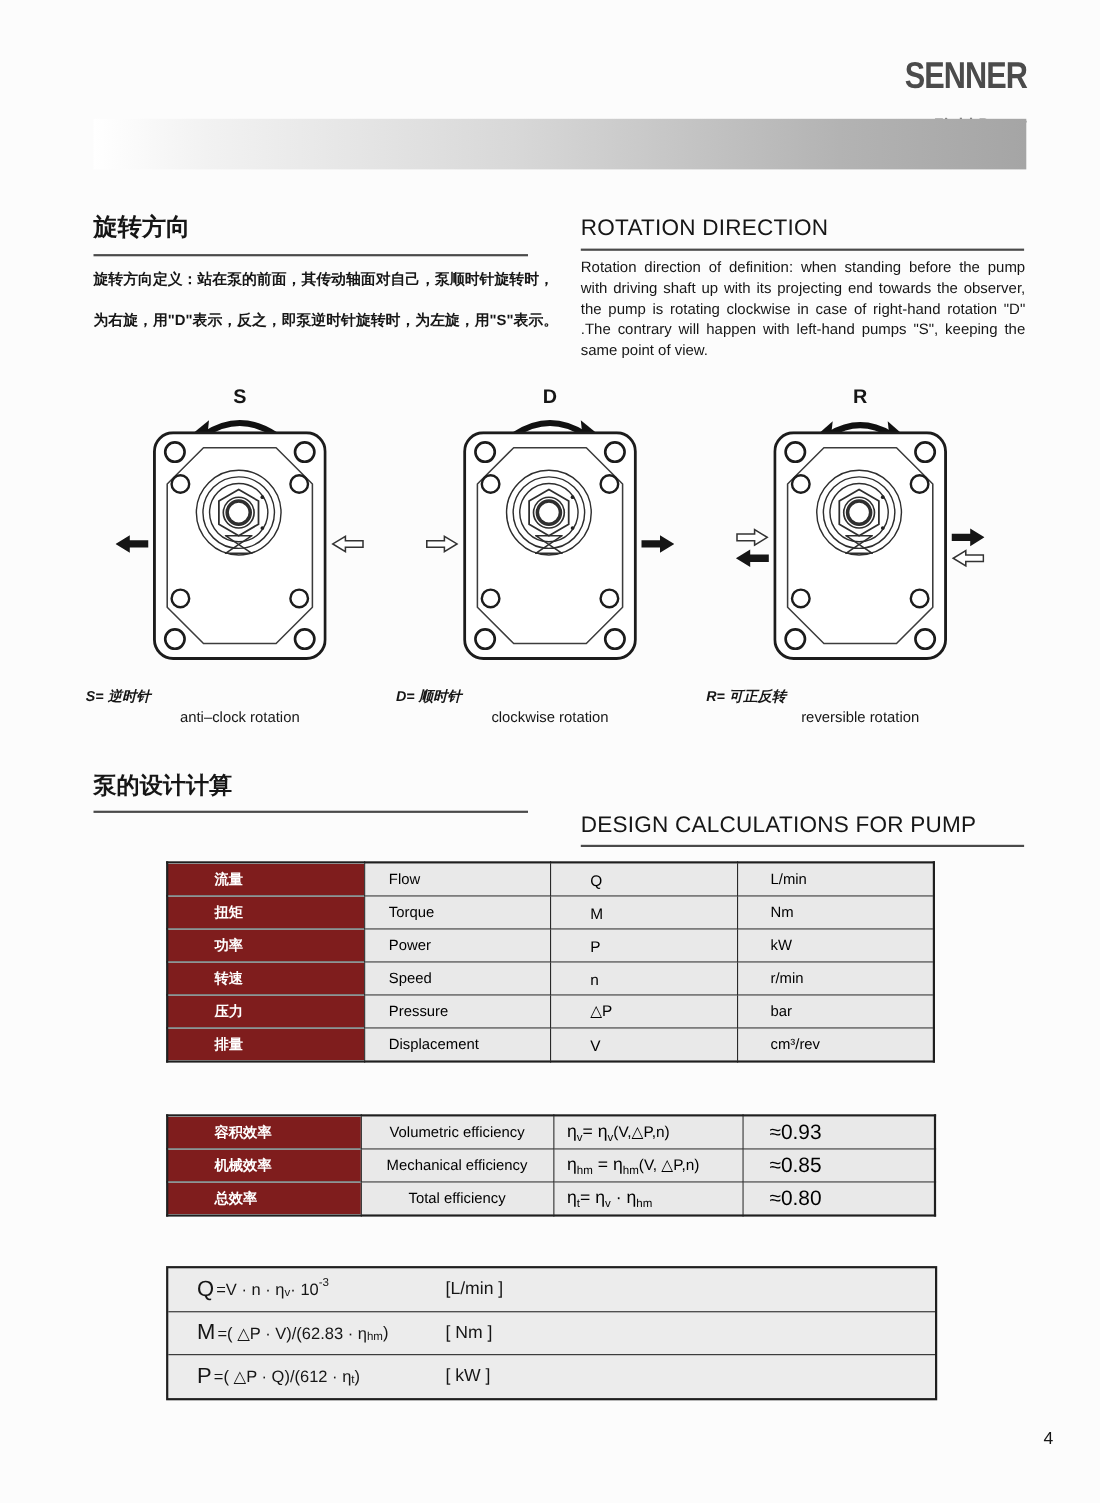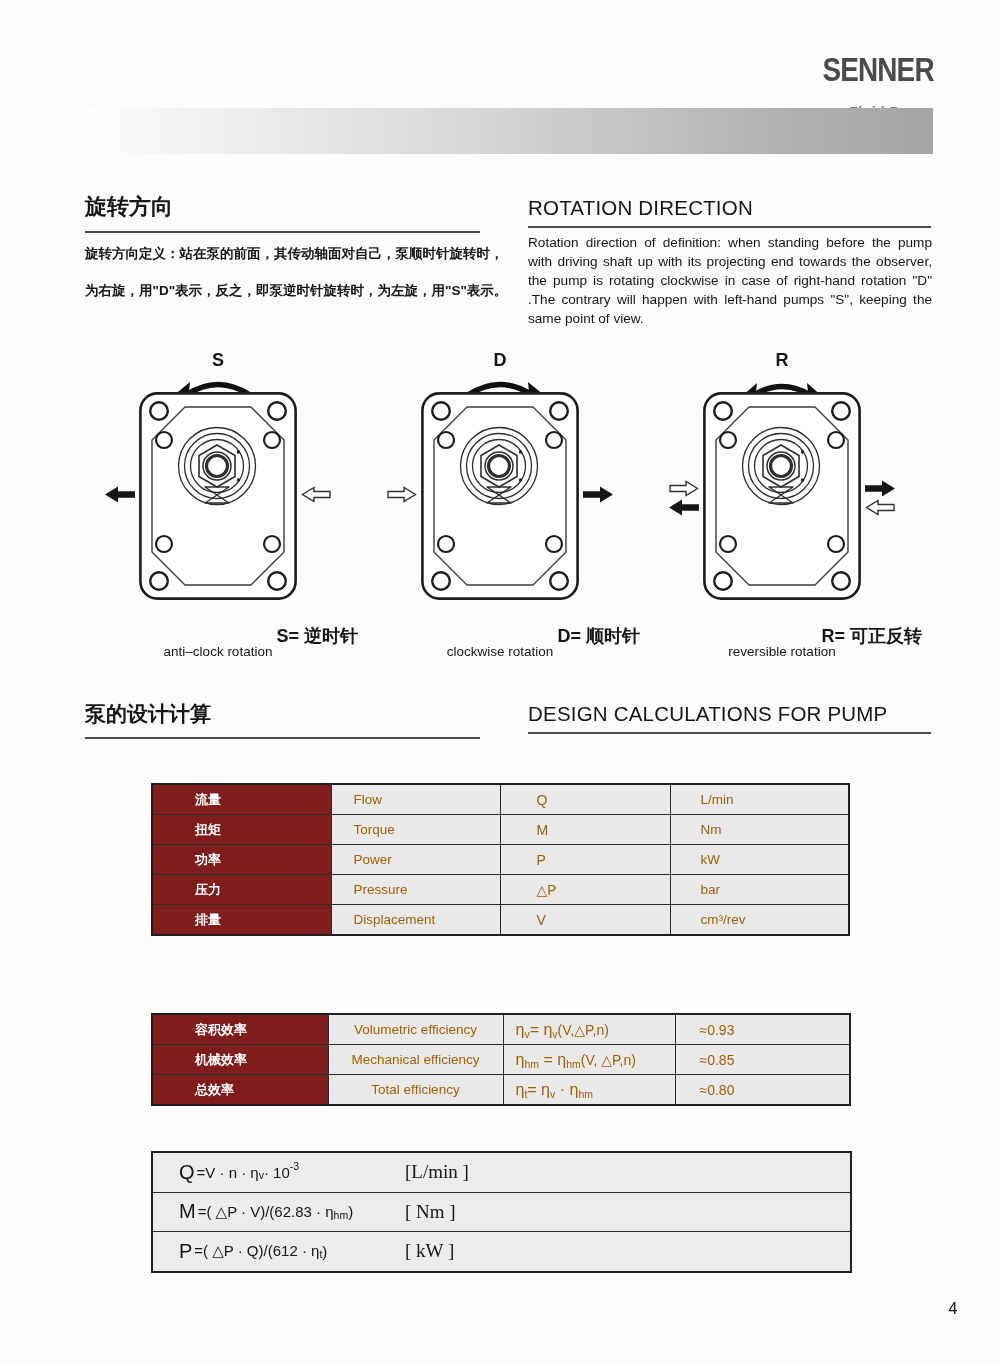--- a/index.html
+++ b/index.html
@@ -25,47 +25,47 @@
 
   .body-cn{left:85px;top:235px;width:428px;font-size:13.5px;font-weight:bold;line-height:37px;}
   .body-en{left:528px;top:233px;width:404px;font-size:13.6px;line-height:19px;text-align:justify;font-weight:500;}
 
   
   .pump{top:350px;width:280px;height:322px;}
   .pump-letter{top:0;left:0;width:100%;text-align:center;font-size:18px;font-weight:bold;}
   .curve{top:20px;left:50%;transform:translateX(-50%);}
   .pbody{top:42px;left:50%;margin-left:-79px;}
   .flow{width:30px;height:17px;}
-  .cap-cn{top:274px;left:0;width:100%;text-align:right;font-size:18px;font-weight:bold;}
+  .cap-cn{top:274px;left:0;width:100%;text-align:left;font-size:13px;font-weight:bold;font-style:italic;}
   .cap-en{top:294px;left:0;width:100%;text-align:center;font-size:13.5px;}
 
   
   table{border-collapse:collapse;table-layout:fixed;}
   .dtable{border:2.5px solid #1f1f1f;}
-  .dtable td{border:1.6px solid #2a2a2a;height:27px;font-size:13.5px;color:#a16207;background:#e9e9e9;overflow:hidden;white-space:nowrap;}
+  .dtable td{border:1.6px solid #2a2a2a;height:27px;font-size:13.5px;color:#000000;background:#e9e9e9;overflow:hidden;white-space:nowrap;}
   .dtable td.dark{background:#7f1d1d;color:#ffffff;font-weight:bold;font-size:13px;padding-left:42px;}
   .ptab{left:151px;top:783px;width:697px;}
   .ptab td.en{padding-left:22px;}
   .ptab td.sym{padding-left:36px;font-size:14px;}
   .ptab td.unit{padding-left:30px;}
   .etab{left:151px;top:1013px;width:698px;}
   .etab td.en{text-align:center;}
   .etab td.frm{padding-left:12px;font-size:14px;margin-left:40px;}
-  .etab td.val{padding-left:24px;font-size:14px;margin-left:36px;}
+  .etab td.val{padding-left:24px;font-size:19px;margin-left:36px;}
   .eta{font-size:16px;}
   .sb{font-size:10.5px;position:relative;top:3px;}
   .sp{font-size:10.5px;position:relative;top:-6px;}
 
   
   .fbox{left:151px;top:1151px;width:697px;border:2.5px solid #1f1f1f;background:#ececec;}
   .frow{position:relative;height:38.5px;display:flex;align-items:center;padding-left:26px;
     border-top:1.7px solid #2a2a2a;font-size:15px;}
   .frow:first-child{border-top:none;}
   .frow .lead{font-size:20px;margin-right:2px;}
-  .frow .unit{position:absolute;left:252px;font-size:19px;font-family:Liberation Serif, serif;}
+  .frow .unit{position:absolute;left:252px;font-size:16px;}
 
   .pagenum{left:936px;top:1300px;width:34px;text-align:center;font-size:16px;}
 </style>
 </head>
 <body>
 
 <svg width="0" height="0" style="position:absolute" aria-hidden="true">
   <defs>
     <g id="pumpbody" fill="none" stroke="#1c1c1c">
       <rect x="1.4" y="1.4" width="155.2" height="205.2" rx="17" stroke-width="2.6" fill="#ffffff"></rect>
@@ -163,21 +163,21 @@
     <polygon points="0,5.2 17,5.2 17,0.5 30,8.5 17,16.5 17,11.8 0,11.8" fill="#161616"></polygon>
   </svg>
   <svg class="abs flow" style="left:223px;top:149px;" viewBox="0 0 30 17">
     <polygon points="29,5.5 13,5.5 13,1.5 1.5,8.5 13,15.5 13,11.5 29,11.5" fill="#fff" stroke="#333" stroke-width="1.4"></polygon>
   </svg>
   <div class="abs cap-cn">R= 可正反转</div>
   <div class="abs cap-en">reversible rotation</div>
 </div>
 
 <div class="abs h-cn" style="top:700px;font-size:21px;">泵的设计计算</div>
-<div class="abs h-en" style="top:702px;">DESIGN CALCULATIONS FOR PUMP</div>
+<div class="abs h-en" style="top:738px;">DESIGN CALCULATIONS FOR PUMP</div>
 
 <table class="abs dtable ptab">
   <colgroup>
       <col style="width:179px">
       <col style="width:169px">
       <col style="width:170px">
       <col style="width:179px">
     </colgroup>
   <tbody>
       <tr>
@@ -190,20 +190,26 @@
     <td class="dark">扭矩</td>
     <td class="en">Torque</td>
     <td class="sym">M</td>
     <td class="unit">Nm</td>
   </tr>
   <tr>
     <td class="dark">功率</td>
     <td class="en">Power</td>
     <td class="sym">P</td>
     <td class="unit">kW</td>
+  </tr>
+  <tr>
+    <td class="dark">转速</td>
+    <td class="en">Speed</td>
+    <td class="sym">n</td>
+    <td class="unit">r/min</td>
   </tr>
   <tr>
     <td class="dark">压力</td>
     <td class="en">Pressure</td>
     <td class="sym">△P</td>
     <td class="unit">bar</td>
   </tr>
   <tr>
     <td class="dark">排量</td>
     <td class="en">Displacement</td>

